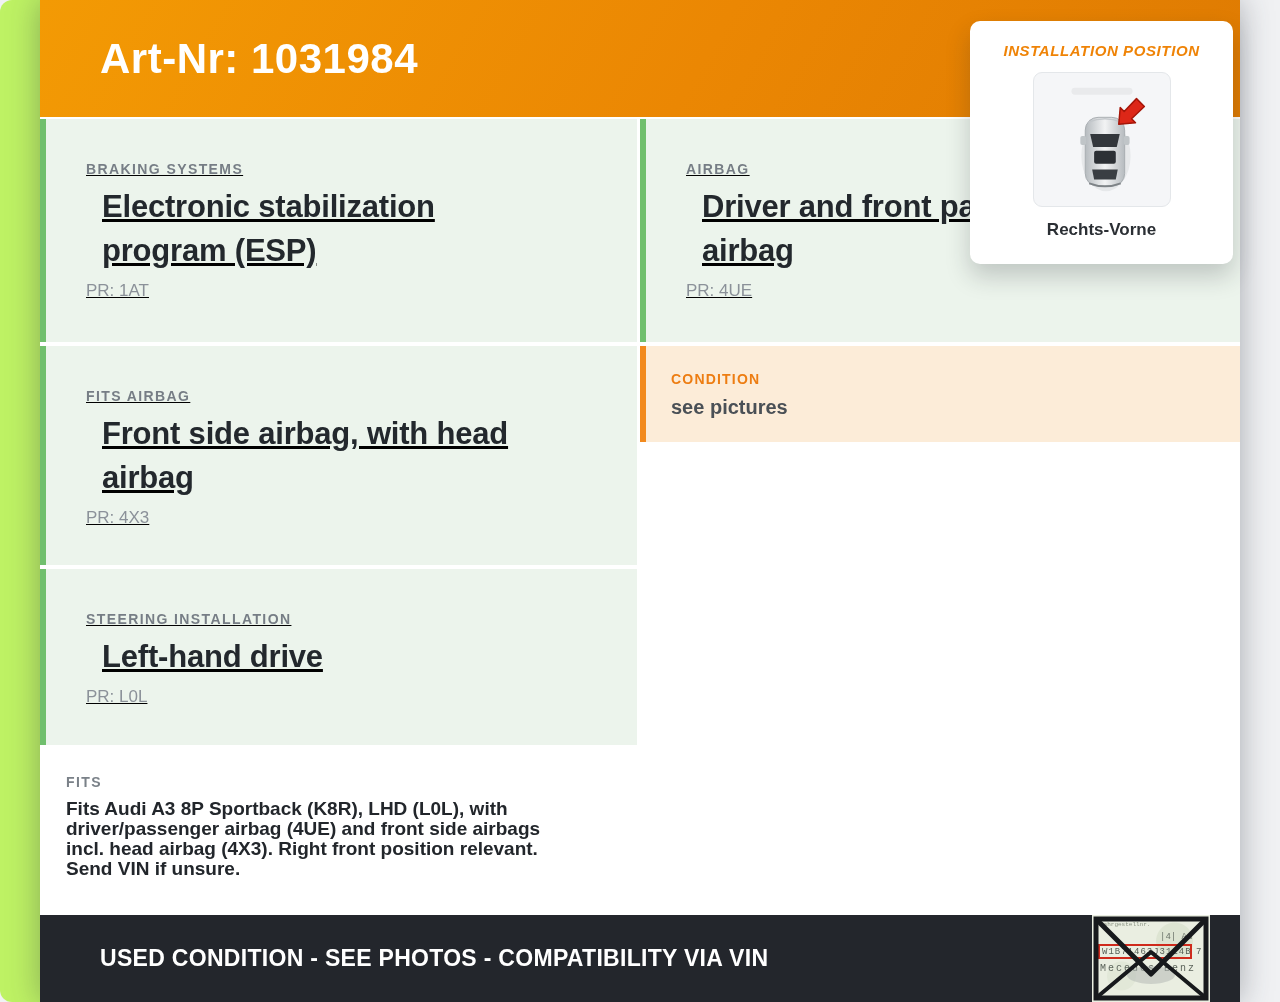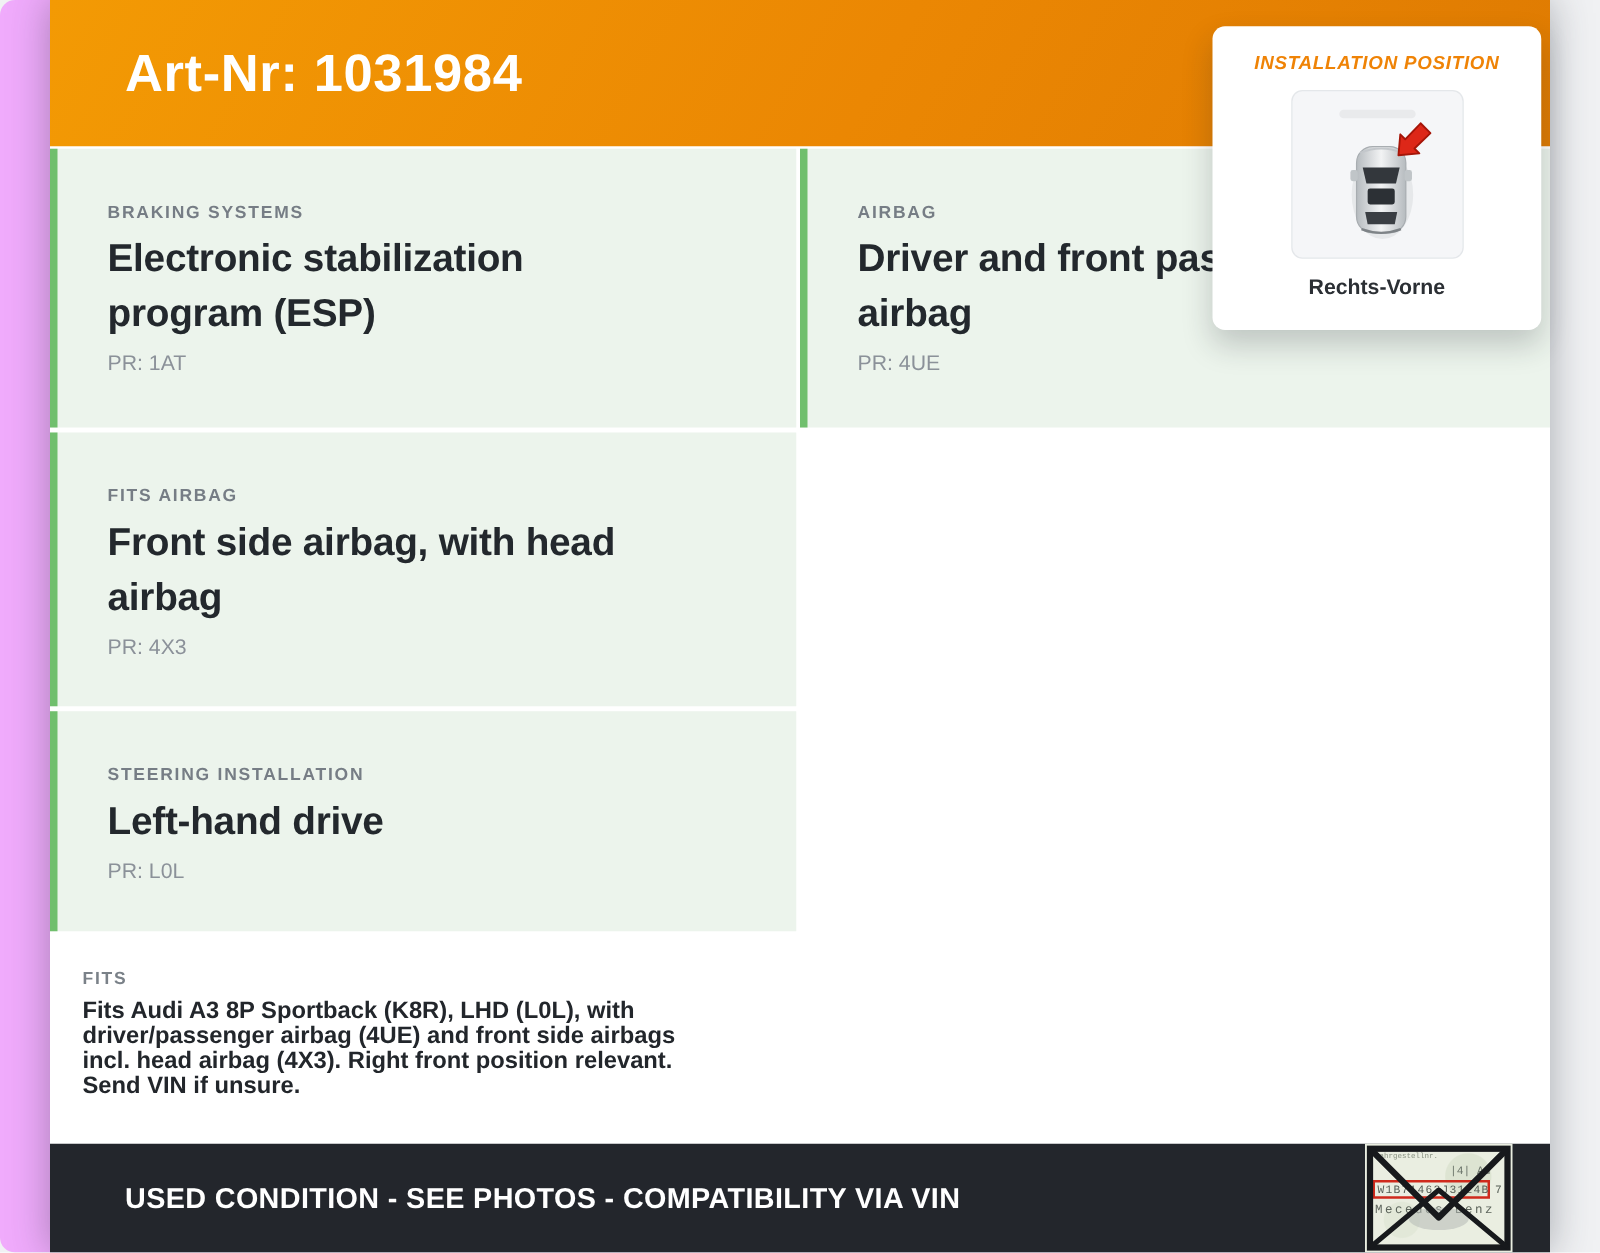--- a/index.html
+++ b/index.html
@@ -1,40 +1,40 @@
 <!DOCTYPE html>
 <html><head>
 <meta charset="utf-8">
 <style>
   * { margin:0; padding:0; box-sizing:border-box; }
   html,body { width:1280px; height:1002px; }
   body { font-family:"Liberation Sans", sans-serif; background:#f0f1f3; overflow:hidden; }
 
-  .stage { position:relative; width:1076px; height:1002px; background:#f0abfc;border-radius:12px; }
+  .stage { position:relative; width:1076px; height:1002px; background:#bef264;border-radius:12px; }
   .page  { position:absolute; left:40px; top:0; width:1200px; height:1002px;
            background:#ffffff; box-shadow:0 0 30px rgba(45,52,64,.38); }
 
   
   .header { height:117px; background:linear-gradient(120deg,#f39a04 0%,#eb8703 55%,#df7b02 100%);
             display:flex; align-items:center; padding-left:60px; }
   .header h1 { color:#fff; font-size:42px; font-weight:700; letter-spacing:.5px; }
 
   
   .content { position:absolute; top:119px; left:0; width:1200px; display:flex; gap:3px; }
   .col-left  { width:597px; }
   .col-right { width:600px; }
 
   .card { margin-bottom:4px; }
-  .card.green { background:#ecf4ec; border-left:6px solid #70bf6d; padding:42px 28px 0 40px; }
+  .card.green { background:#ecf4ec; border-left:6px solid #70bf6d; padding:42px 28px 0 40px;text-decoration:underline; }
   .h223 { height:223px; } .h219 { height:219px; } .h176 { height:176px; }
   .h174 { height:174px; }
 
   .card-label { font-size:14px; font-weight:700; letter-spacing:1.4px; color:#767d85; }
   .card-title { font-size:31px; line-height:44px; font-weight:700; color:#23282d;
-                letter-spacing:-.2px; margin-top:8px; white-space:pre; }
+                letter-spacing:-.2px; margin-top:8px; white-space:pre;margin-left:16px; }
   .card-pr    { font-size:17px; color:#8b9199; margin-top:8px; }
 
   .condition { background:#fcecd8; border-left:6px solid #f28a1e; height:96px; padding:25px 24px 0 25px; }
   .cond-label { font-size:14px; font-weight:700; letter-spacing:1.2px; color:#ed7d12; }
   .cond-value { font-size:20px; font-weight:700; color:#4a5056; margin-top:9px; }
 
   .fits { background:#fff; height:163px; padding:25px 24px 0 26px; }
   .fits-label { font-size:14px; font-weight:700; letter-spacing:1.4px; color:#7a8188; }
   .fits-text  { font-size:19px; line-height:20px; font-weight:700; color:#22262b;
                 margin-top:9px; white-space:pre; }
@@ -110,20 +110,24 @@
         </section>
       </div>
 
       <div class="col-right">
         <section class="card green h223">
           <div class="card-label">AIRBAG</div>
           <h2 class="card-title">Driver and front passenger
 airbag</h2>
           <div class="card-pr">PR: 4UE</div>
         </section>
+        <section class="card condition">
+          <div class="cond-label">CONDITION</div>
+          <div class="cond-value">see pictures</div>
+        </section>
       </div>
     </main>
 
     <footer class="footer">
       <div class="footer-note">USED CONDITION - SEE PHOTOS - COMPATIBILITY VIA VIN</div>
     </footer>
 
     <aside class="install-card">
       <div class="install-title">INSTALLATION POSITION</div>
       <div class="install-img">

